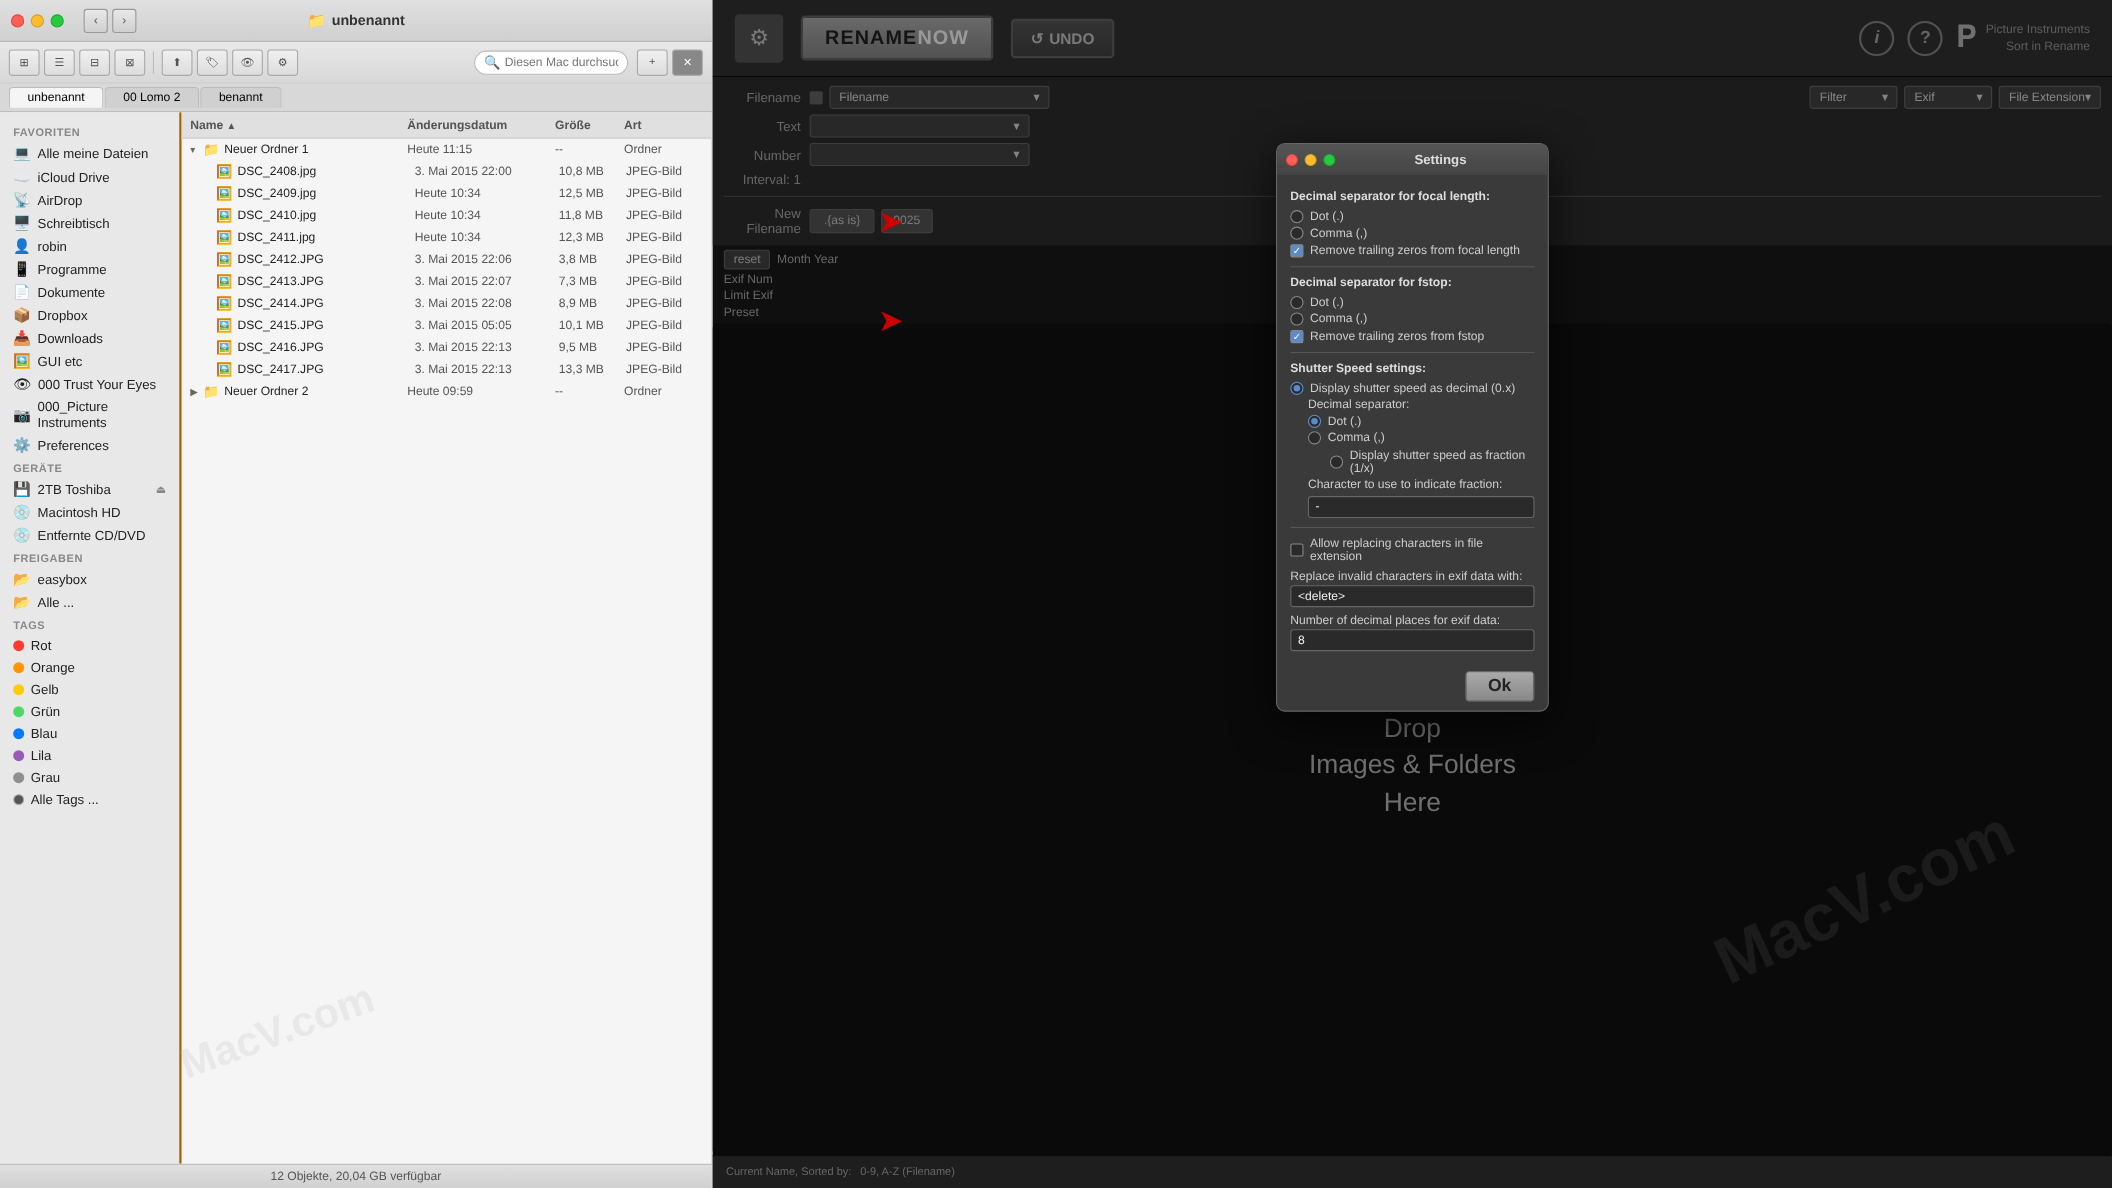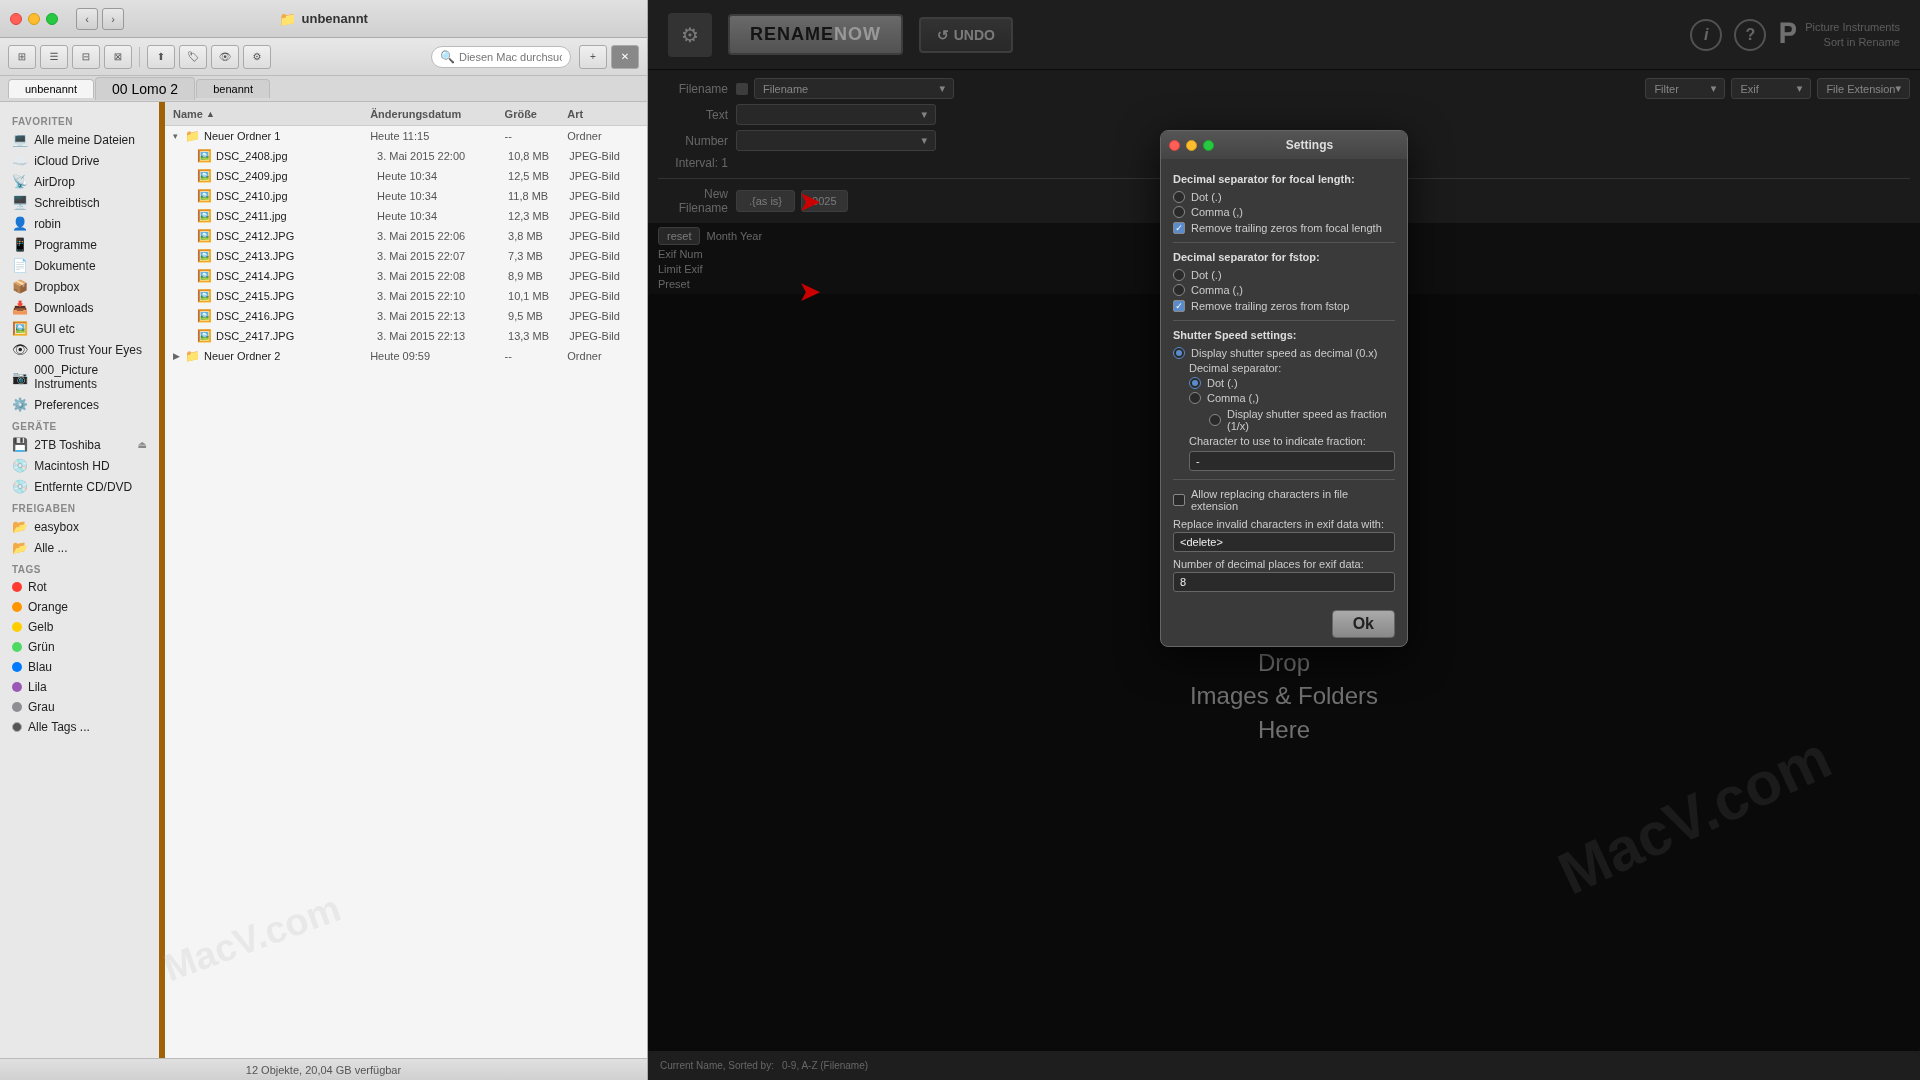--- a/index.html
+++ b/index.html
@@ -57,21 +57,21 @@
       border-radius: 11px; background: #fff; display: flex; align-items: center;
       padding: 0 8px; gap: 4px;
     }
     .search-box input { border: none; outline: none; font-size: 11px; width: 100%; background: transparent; }
     .finder-content { display: flex; flex: 1; overflow: hidden; }
 
     
     .finder-sidebar {
       width: 165px;
       background: #e8e8e8;
-      border-right: 6px solid #a16207;
+      border-right: 2px solid #a16207;
       padding: 8px 0;
       overflow-y: auto;
       flex-shrink: 0;
     }
     .sidebar-section-label {
       padding: 6px 12px 2px;
       font-size: 10px;
       font-weight: 700;
       color: #888;
       text-transform: uppercase;
@@ -380,21 +380,21 @@
     <div class="search-box">
       <span>🔍</span>
       <input type="text" placeholder="Diesen Mac durchsuchen" style="">
     </div>
     <div class="toolbar-btn" style="margin-left:4px;">+</div>
     <div class="toolbar-btn" style="background:#888;color:#fff;">✕</div>
   </div>
 
   <div style="height:26px;background:#d8d8d8;border-bottom:1px solid #bbb;display:flex;align-items:center;padding:0 8px;gap:1px;">
     <div style="padding:3px 16px;background:#f5f5f5;border:1px solid #bbb;border-bottom:none;border-radius:4px 4px 0 0;font-size:11px;cursor:pointer;">unbenannt</div>
-    <div style="padding:3px 16px;background:#d0d0d0;border:1px solid #bbb;border-bottom:none;border-radius:4px 4px 0 0;font-size:14px;cursor:pointer;">00 Lomo 2</div>
+    <div style="padding:3px 16px;background:#d0d0d0;border:1px solid #bbb;border-bottom:none;border-radius:4px 4px 0 0;font-size:11px;cursor:pointer;">00 Lomo 2</div>
     <div style="padding:3px 16px;background:#d0d0d0;border:1px solid #bbb;border-bottom:none;border-radius:4px 4px 0 0;font-size:11px;cursor:pointer;">benannt</div>
   </div>
 
   <div class="finder-content">
 
     <div class="finder-sidebar">
       <div class="sidebar-section-label">Favoriten</div>
       <div class="sidebar-item">
           <span class="sidebar-icon">💻</span>
           <span>Alle meine Dateien</span>
@@ -600,21 +600,21 @@
           <div class="file-date">3. Mai 2015 22:08</div>
           <div class="file-size">8,9 MB</div>
           <div class="file-kind">JPEG-Bild</div>
         </div>
         <div class="file-row indent1">
           <div class="file-name">
               <span class="expand-arrow"> </span>
               <span class="file-icon">🖼️</span>
               <span>DSC_2415.JPG</span>
             </div>
-          <div class="file-date">3. Mai 2015 22:10</div>
+          <div class="file-date">3. Mai 2015 05:05</div>
           <div class="file-size">10,1 MB</div>
           <div class="file-kind">JPEG-Bild</div>
         </div>
         <div class="file-row indent1">
           <div class="file-name">
               <span class="expand-arrow"> </span>
               <span class="file-icon">🖼️</span>
               <span>DSC_2416.JPG</span>
             </div>
           <div class="file-date">3. Mai 2015 22:13</div>

